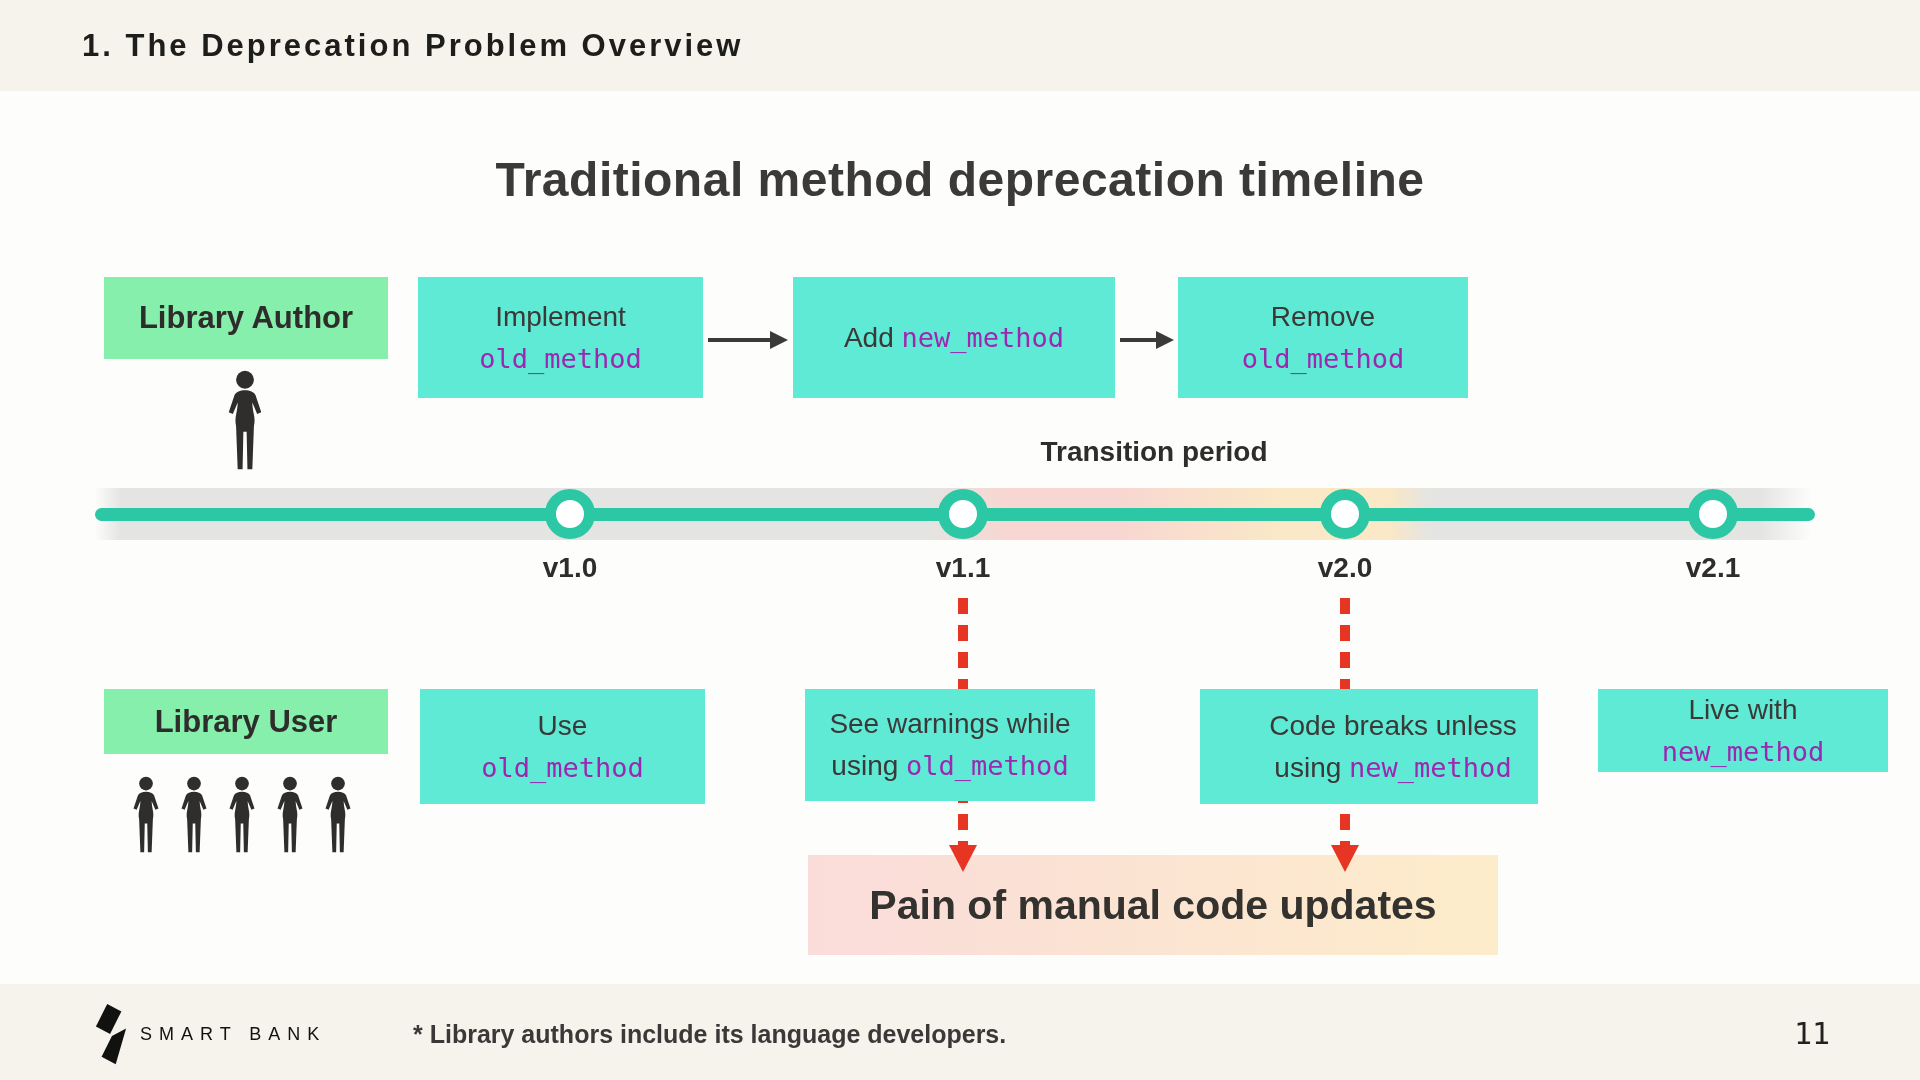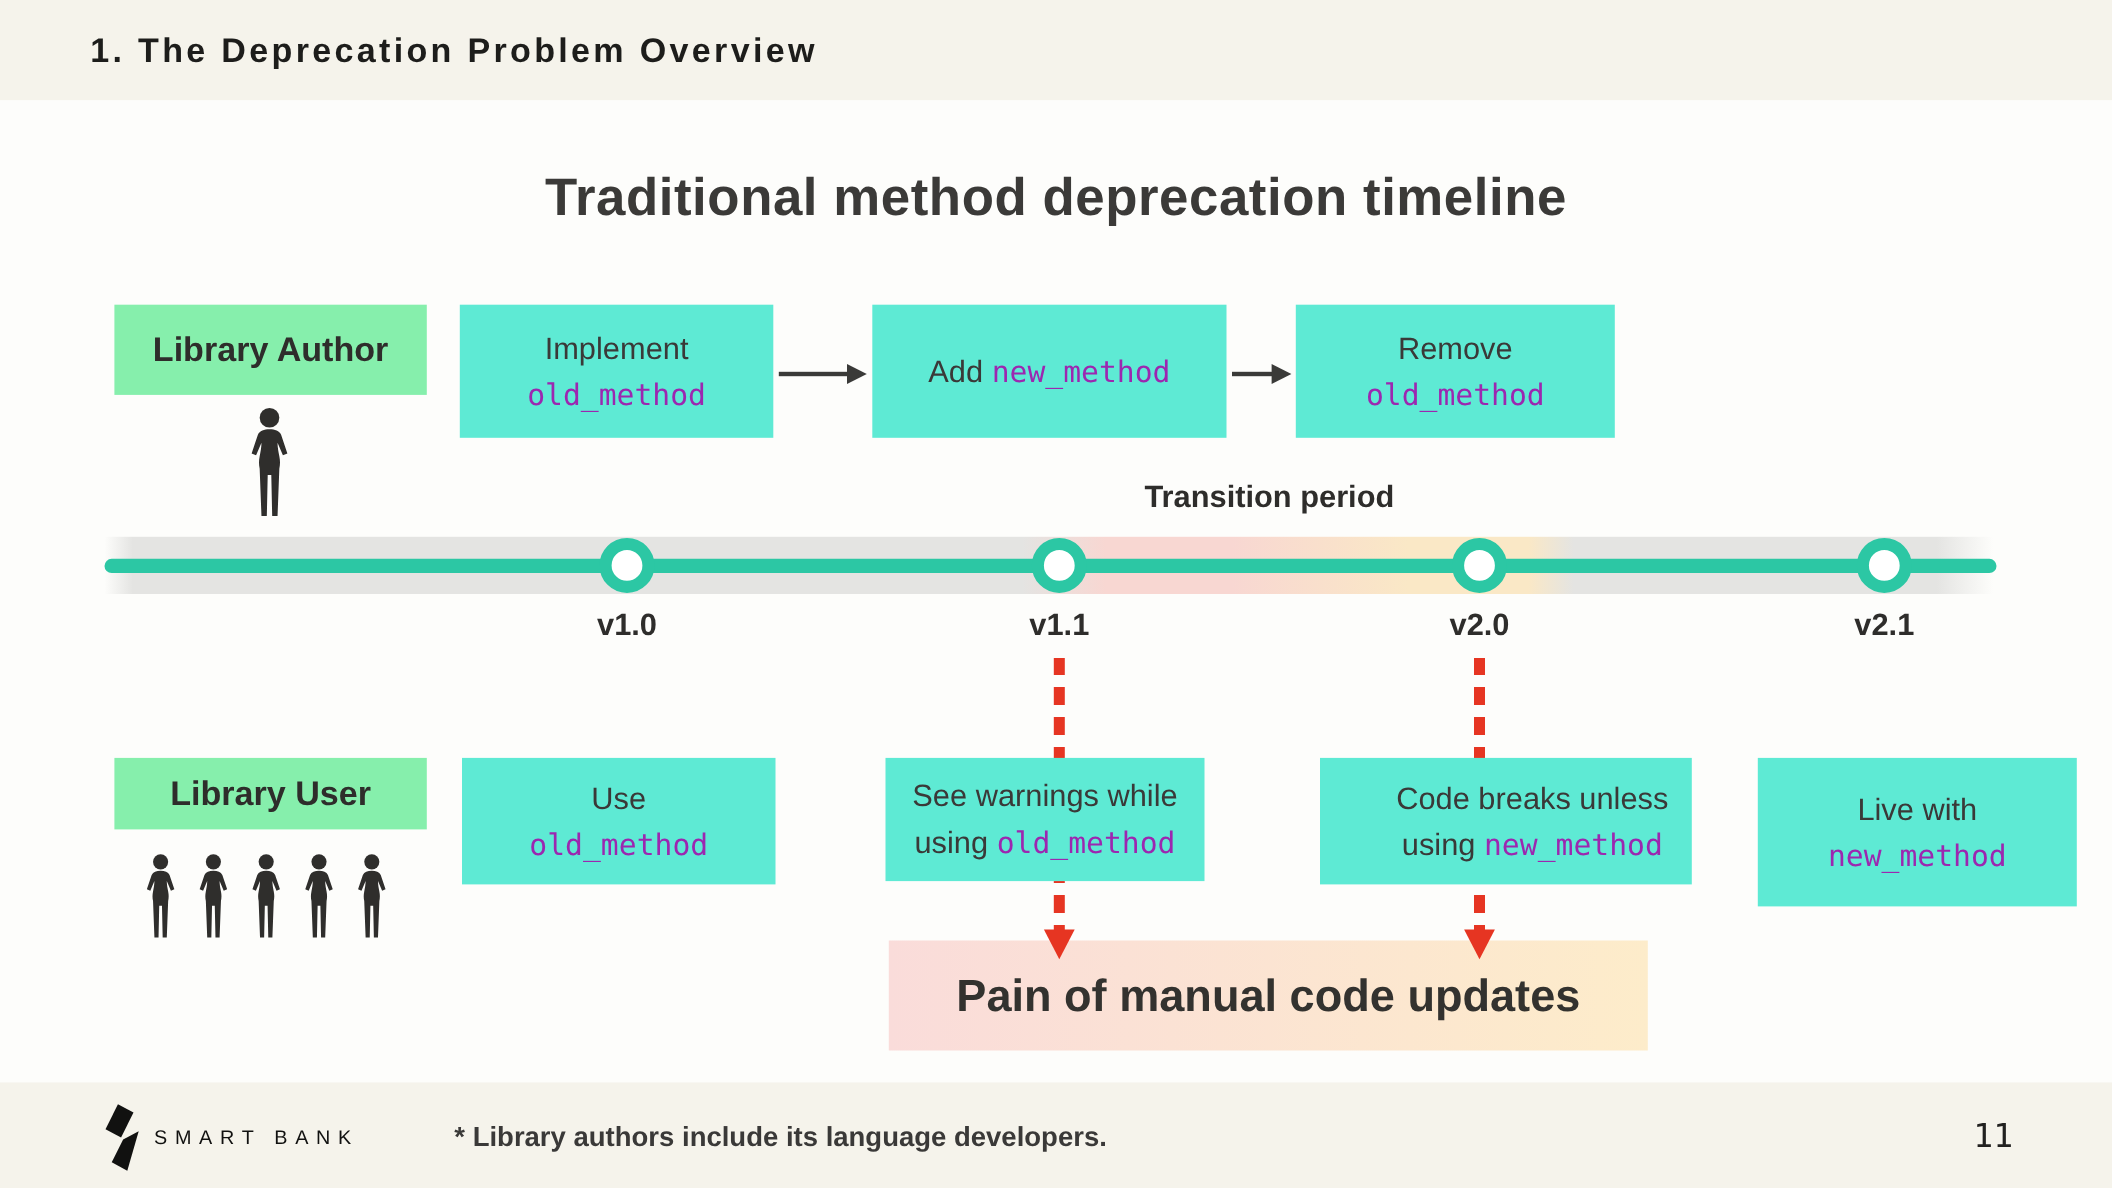--- a/index.html
+++ b/index.html
@@ -152,21 +152,21 @@
   </div>
 </div>
 
 <div class="abs step-box" style="left:1200px;top:689px;width:290px;height:115px;padding-left:48px;">
   <div class="line"><span>Code breaks unless</span></div>
   <div class="line">
     <span>using </span><span class="code">new_method</span>
   </div>
 </div>
 
-<div class="abs step-box" style="left:1598px;top:689px;width:290px;height:135px;">
+<div class="abs step-box" style="left:1598px;top:689px;width:290px;height:83px;">
   <div class="line"><span>Live with</span></div>
   <div class="line"><span class="code">new_method</span></div>
 </div>
 
 <div class="abs pain-box">
   <span>Pain of manual code updates</span>
 </div>
 
 <span class="abs brand-mark">
   <svg width="38" height="66" viewBox="0 0 40 70" fill="#111110" aria-hidden="true">

